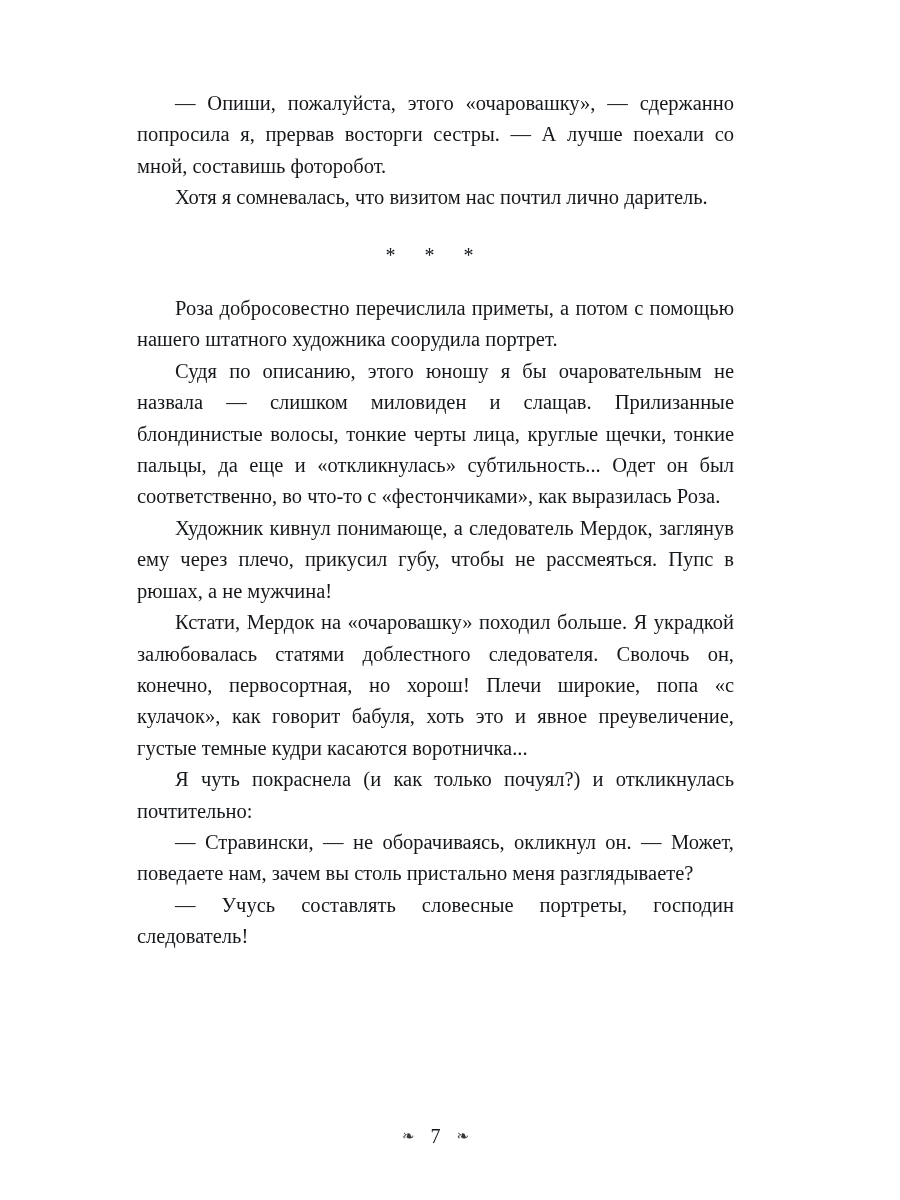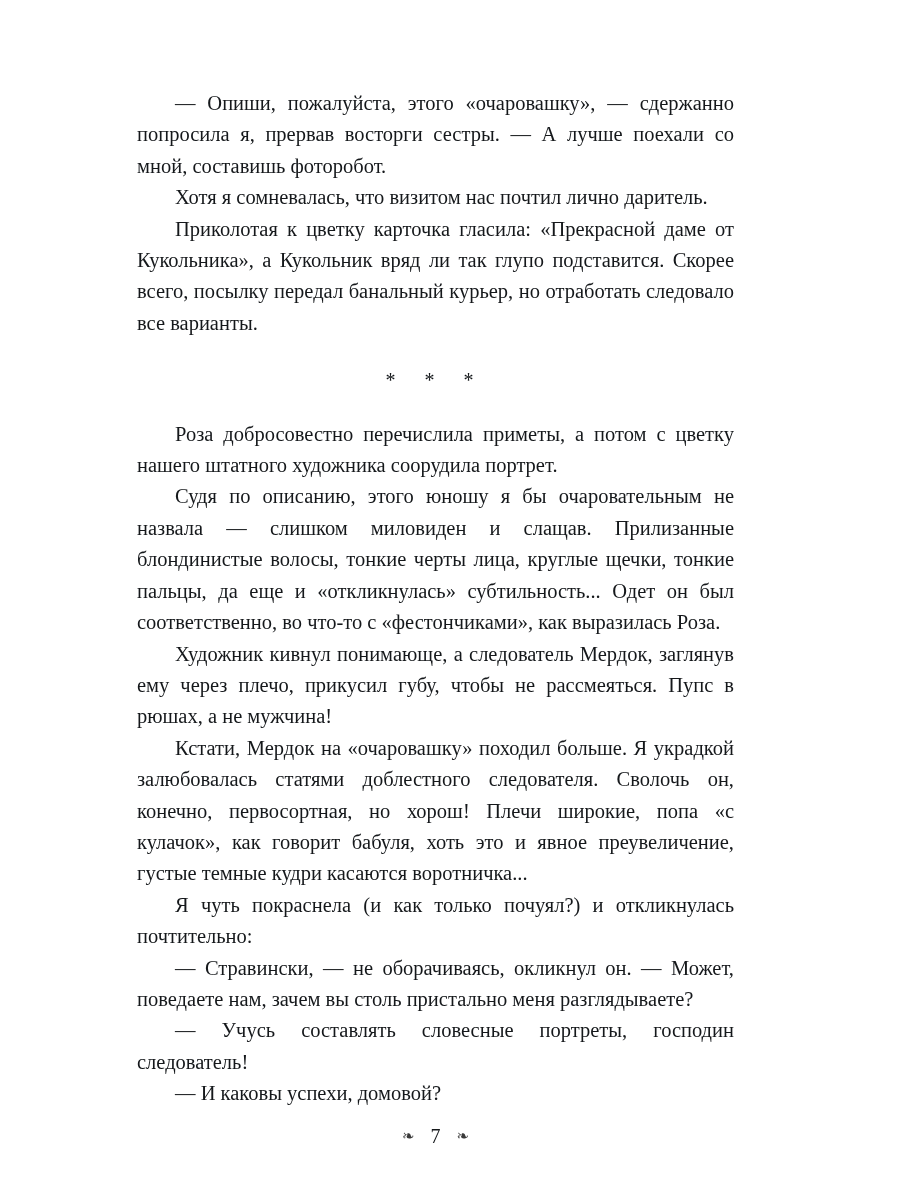--- a/index.html
+++ b/index.html
@@ -67,32 +67,30 @@
 </style>
 </head>
 <body>
 
 <div class="page">
 
   <div class="body-text">
 
     <p>— Опиши, пожалуйста, этого «очаровашку», — сдержанно попросила я, прервав восторги сестры. — А лучше поехали со мной, составишь фоторобот.</p>
     <p>Хотя я сомневалась, что визитом нас почтил лично даритель.</p>
-    <p>Приколотая к цветку карточка гласила: «Прекрасной даме от Кукольника», а Кукольник вряд ли так глупо подставится. Скорее всего, посылку передал банальный курьер, но отработать следовало все варианты.</p>
 
     <div class="scene-break">* * *</div>
 
-    <p>Роза добросовестно перечислила приметы, а потом с цветку нашего штатного художника соорудила портрет.</p>
+    <p>Роза добросовестно перечислила приметы, а потом с помощью нашего штатного художника соорудила портрет.</p>
     <p>Судя по описанию, этого юношу я бы очаровательным не назвала — слишком миловиден и слащав. Прилизанные блондинистые волосы, тонкие черты лица, круглые щечки, тонкие пальцы, да еще и «откликнулась» субтильность... Одет он был соответственно, во что-то с «фестончиками», как выразилась Роза.</p>
     <p>Художник кивнул понимающе, а следователь Мердок, заглянув ему через плечо, прикусил губу, чтобы не рассмеяться. Пупс в рюшах, а не мужчина!</p>
     <p>Кстати, Мердок на «очаровашку» походил больше. Я украдкой залюбовалась статями доблестного следователя. Сволочь он, конечно, первосортная, но хорош! Плечи широкие, попа «с кулачок», как говорит бабуля, хоть это и явное преувеличение, густые темные кудри касаются воротничка...</p>
     <p>Я чуть покраснела (и как только почуял?) и откликнулась почтительно:</p>
     <p>— Стравински, — не оборачиваясь, окликнул он. — Может, поведаете нам, зачем вы столь пристально меня разглядываете?</p>
     <p>— Учусь составлять словесные портреты, господин следователь!</p>
-    <p>— И каковы успехи, домовой?</p>
 
   </div>
 
   <div class="footer">
     <span class="orn left">❧</span><span class="pagenum">7</span><span class="orn right">❧</span>
   </div>
 
 </div>
 
 </body></html>

